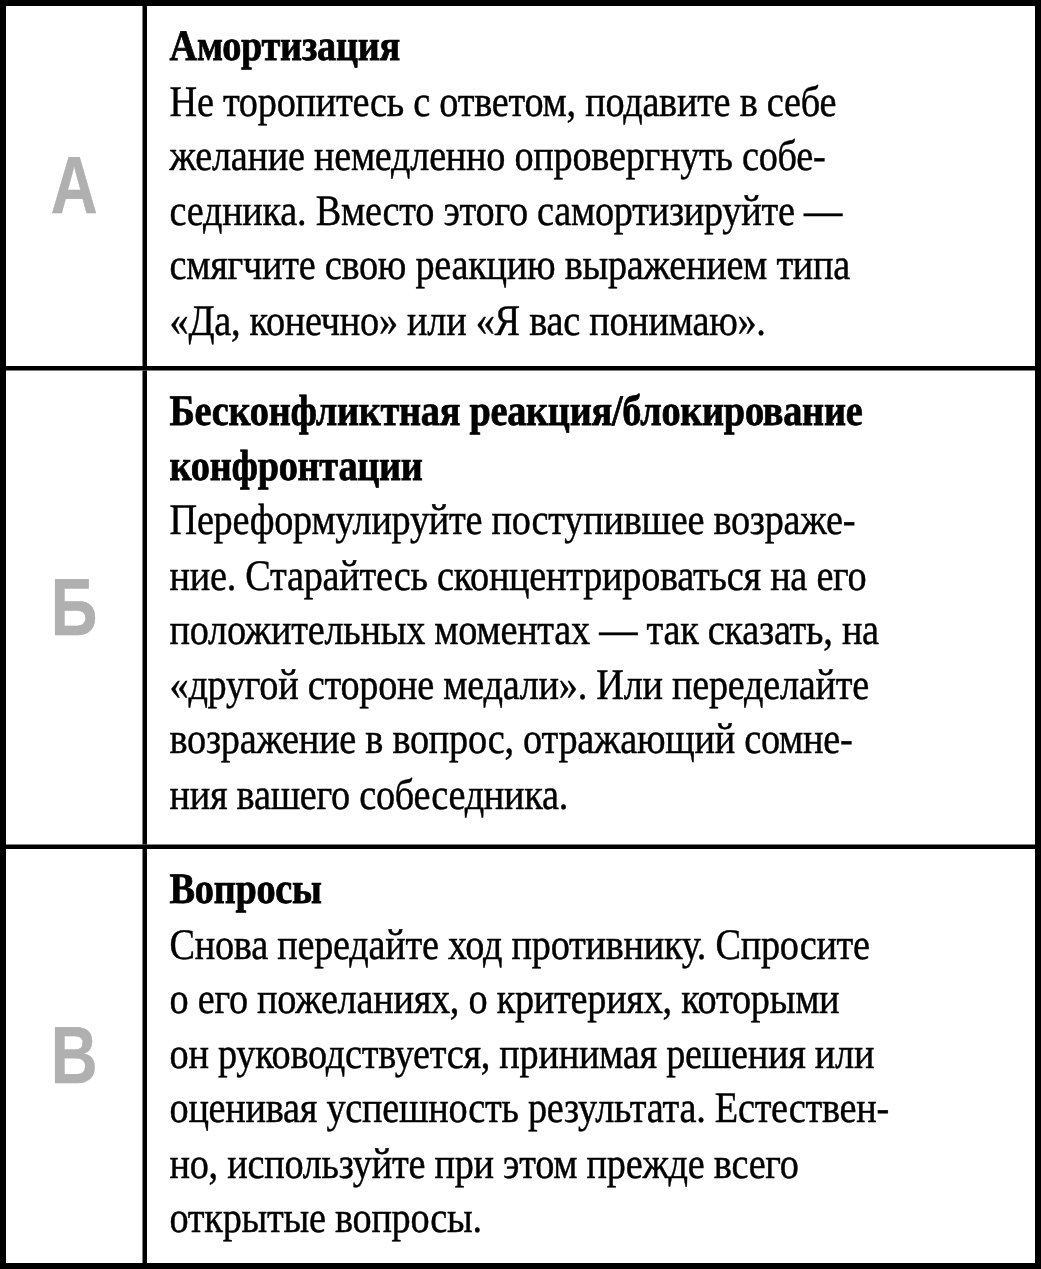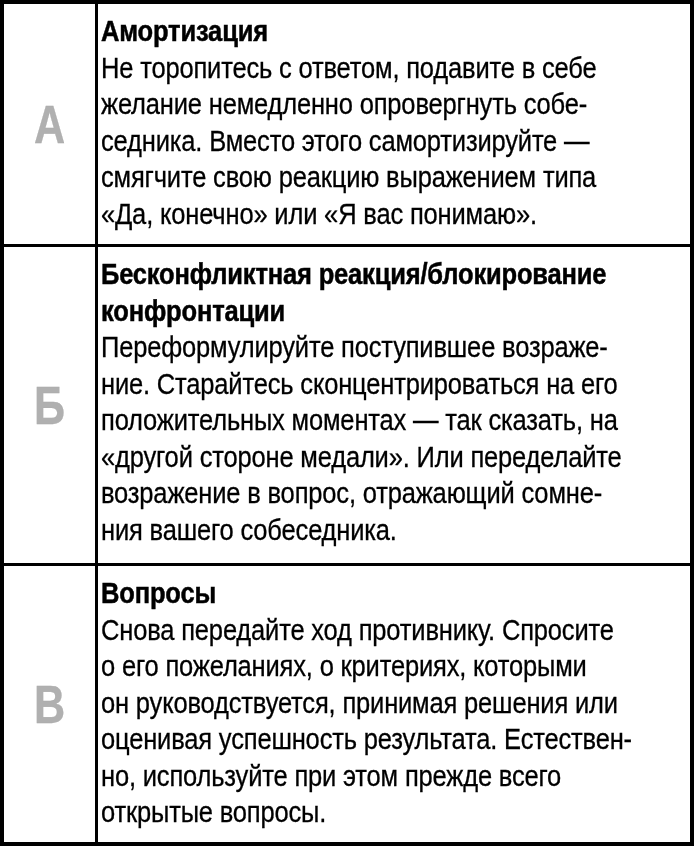--- a/index.html
+++ b/index.html
@@ -41,22 +41,23 @@
   .letter {
     font-size: 54px;
     font-weight: bold;
     color: #b0b0b0;
     line-height: 1;
     transform: scaleX(0.8);
     -webkit-text-stroke: 0.3px #a8a8a8;
   }
   .cell-content {
     flex: 1;
-    padding: 9px 4px 0 3px;
+    padding: 9px 4px 0 15px;
     overflow: hidden;
+    font-family: Liberation Serif, serif;
   }
   .content-inner {
     transform: scaleX(0.88);
     transform-origin: left top;
   }
   .tline, .bline {
     white-space: nowrap;
     font-size: 29px;
     line-height: 36.5px;
     color: #000000;

